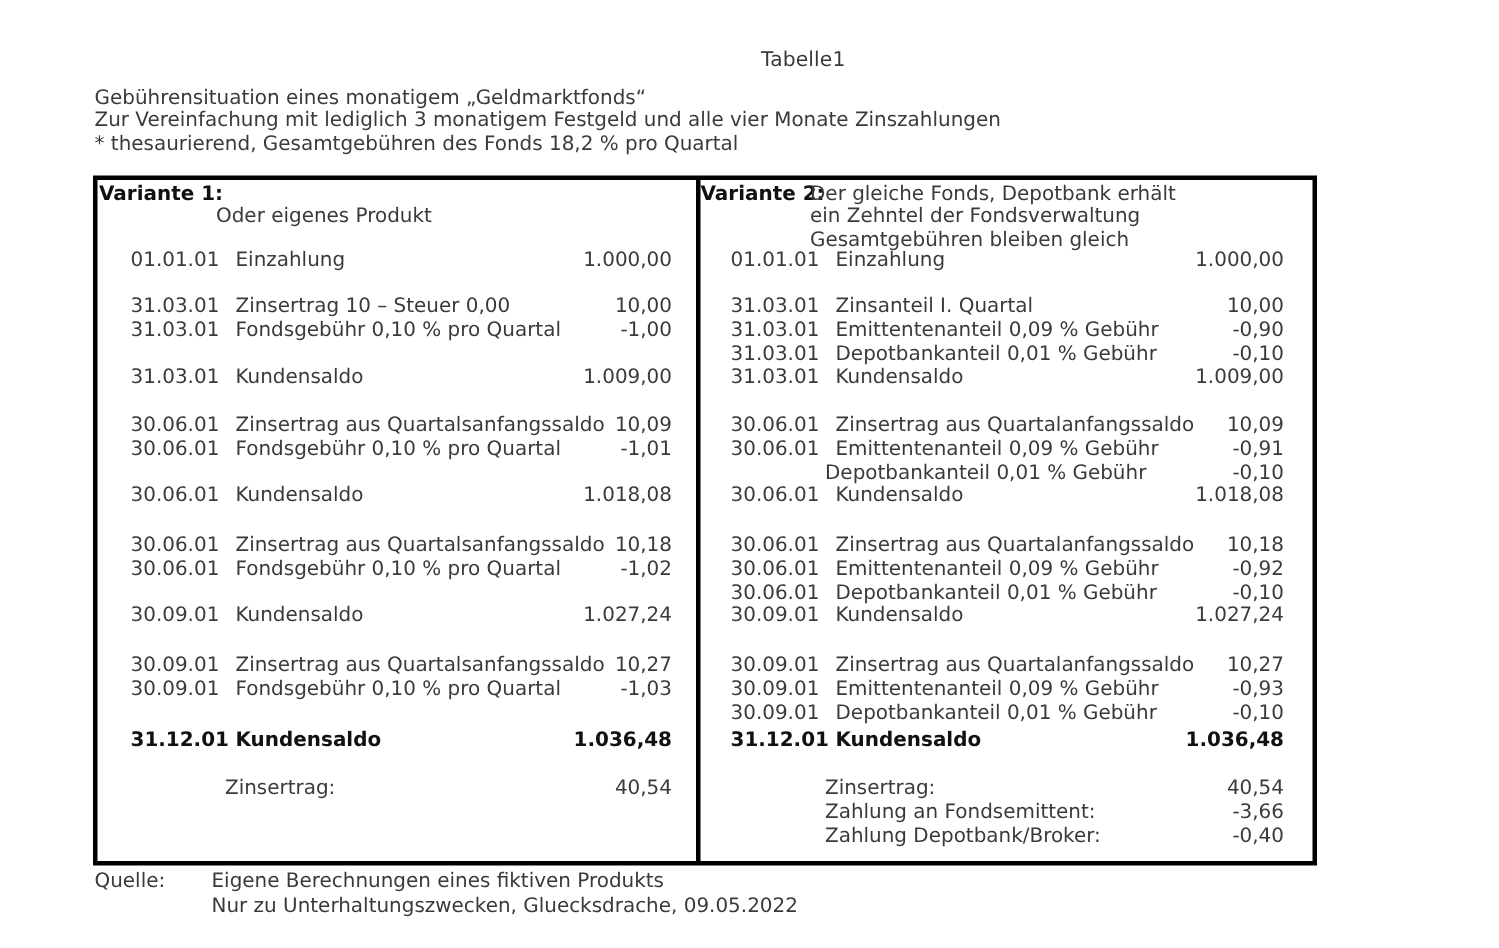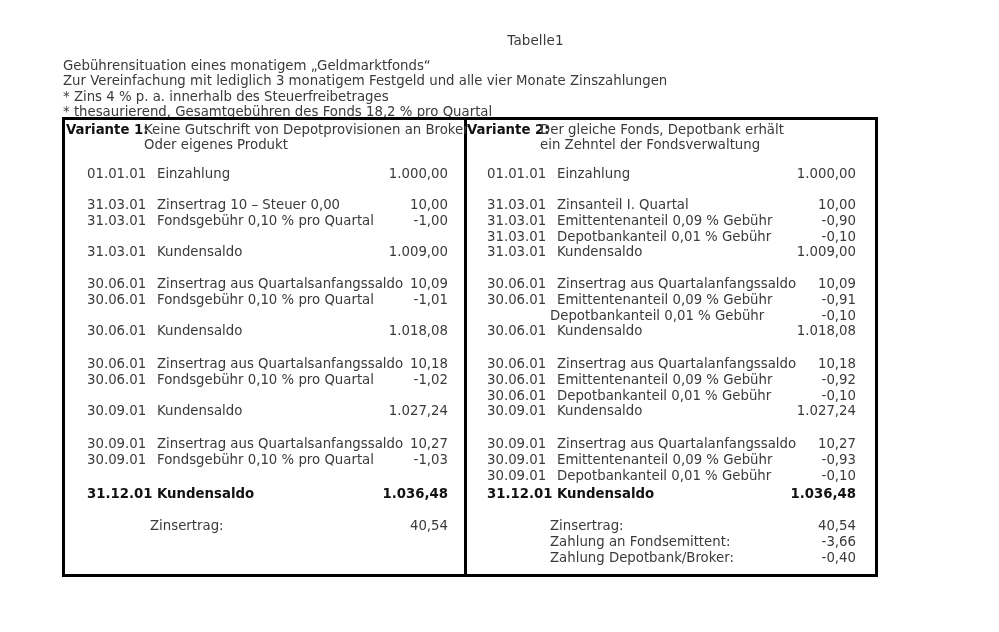--- a/index.html
+++ b/index.html
@@ -165,34 +165,32 @@
 </head>
 <body>
 
 <div class="page">
 
   <div class="sheet-title">Tabelle1</div>
 
   <div class="intro">
     <div>Gebührensituation eines monatigem „Geldmarktfonds“</div>
     <div>Zur Vereinfachung mit lediglich 3 monatigem Festgeld und alle vier Monate Zinszahlungen</div>
-    <div>* Zins 4 % p. a. innerhalb des Steuerfreibetrages</div>
     <div>* thesaurierend, Gesamtgebühren des Fonds 18,2 % pro Quartal</div>
   </div>
 
   <div class="frame">
     <div class="frame-inner">
 
       <div class="divider"></div>
 
       <div class="col col-left">
         <div class="variant-head">
           <div class="vh-row">
             <span class="vh-label">Variante 1:</span>
-            <span class="vh-text">Keine Gutschrift von Depotprovisionen an Broker</span>
           </div>
           <div class="vh-row">
             <span class="vh-label"></span>
             <span class="vh-text vh-cont">Oder eigenes Produkt</span>
           </div>
         </div>
         <div class="rows">
             <div class="row" style="top: 46px;"><span class="date">01.01.01</span><span class="label">Einzahlung</span><span class="amount">1.000,00</span></div>
             <div class="row" style="top: 77px;"><span class="date">31.03.01</span><span class="label">Zinsertrag 10 – Steuer 0,00</span><span class="amount">10,00</span></div>
             <div class="row" style="top: 93px;"><span class="date">31.03.01</span><span class="label">Fondsgebühr 0,10 % pro Quartal</span><span class="amount">-1,00</span></div>
@@ -212,20 +210,24 @@
 
       <div class="col col-right">
         <div class="variant-head">
           <div class="vh-row">
             <span class="vh-label">Variante 2:</span>
             <span class="vh-text">Der gleiche Fonds, Depotbank erhält</span>
           </div>
           <div class="vh-row">
             <span class="vh-label"></span>
             <span class="vh-text vh-cont">ein Zehntel der Fondsverwaltung</span>
+          </div>
+          <div class="vh-row">
+            <span class="vh-label"></span>
+            <span class="vh-text vh-cont">Gesamtgebühren bleiben gleich</span>
           </div>
         </div>
         <div class="rows">
             <div class="row" style="top: 46px;"><span class="date">01.01.01</span><span class="label">Einzahlung</span><span class="amount">1.000,00</span></div>
             <div class="row" style="top: 77px;"><span class="date">31.03.01</span><span class="label">Zinsanteil I. Quartal</span><span class="amount">10,00</span></div>
             <div class="row" style="top: 93px;"><span class="date">31.03.01</span><span class="label">Emittentenanteil 0,09 % Gebühr</span><span class="amount">-0,90</span></div>
             <div class="row" style="top: 109px;"><span class="date">31.03.01</span><span class="label">Depotbankanteil 0,01 % Gebühr</span><span class="amount">-0,10</span></div>
             <div class="row" style="top: 124px;"><span class="date">31.03.01</span><span class="label">Kundensaldo</span><span class="amount">1.009,00</span></div>
             <div class="row" style="top: 156px;"><span class="date">30.06.01</span><span class="label">Zinsertrag aus Quartalanfangssaldo</span><span class="amount">10,09</span></div>
             <div class="row" style="top: 172px;"><span class="date">30.06.01</span><span class="label">Emittentenanteil 0,09 % Gebühr</span><span class="amount">-0,91</span></div>
@@ -241,14 +243,24 @@
             <div class="row bold" style="top: 366px;"><span class="date">31.12.01</span><span class="label">Kundensaldo</span><span class="amount">1.036,48</span></div>
             <div class="row indent" style="top: 398px;"><span class="date"></span><span class="label">Zinsertrag:</span><span class="amount">40,54</span></div>
             <div class="row indent" style="top: 414px;"><span class="date"></span><span class="label">Zahlung an Fondsemittent:</span><span class="amount">-3,66</span></div>
             <div class="row indent" style="top: 430px;"><span class="date"></span><span class="label">Zahlung Depotbank/Broker:</span><span class="amount">-0,40</span></div>
           </div>
       </div>
 
     </div>
   </div>
 
+  <div class="source">
+    <div class="srow">
+      <span class="skey">Quelle:</span>
+      <span class="sval">Eigene Berechnungen eines fiktiven Produkts</span>
+    </div>
+    <div class="srow">
+      <span class="skey"></span>
+      <span class="sval">Nur zu Unterhaltungszwecken, Gluecksdrache, 09.05.2022</span>
+    </div>
+  </div>
 
 </div>
 
 </body></html>

